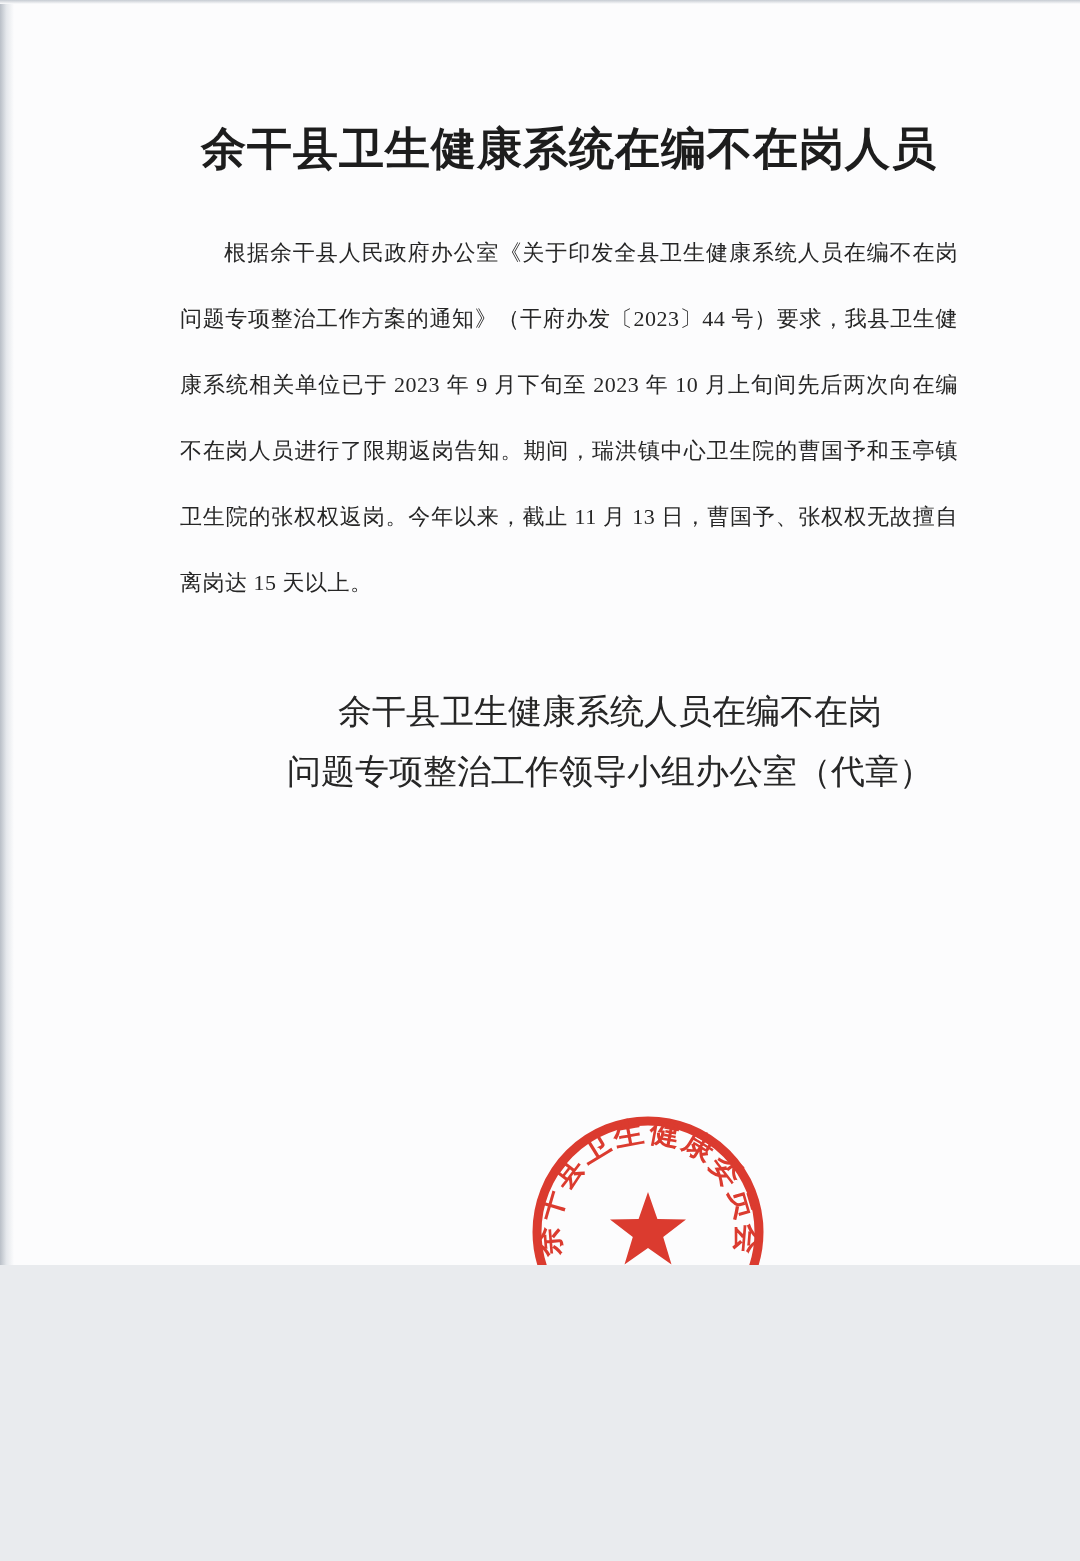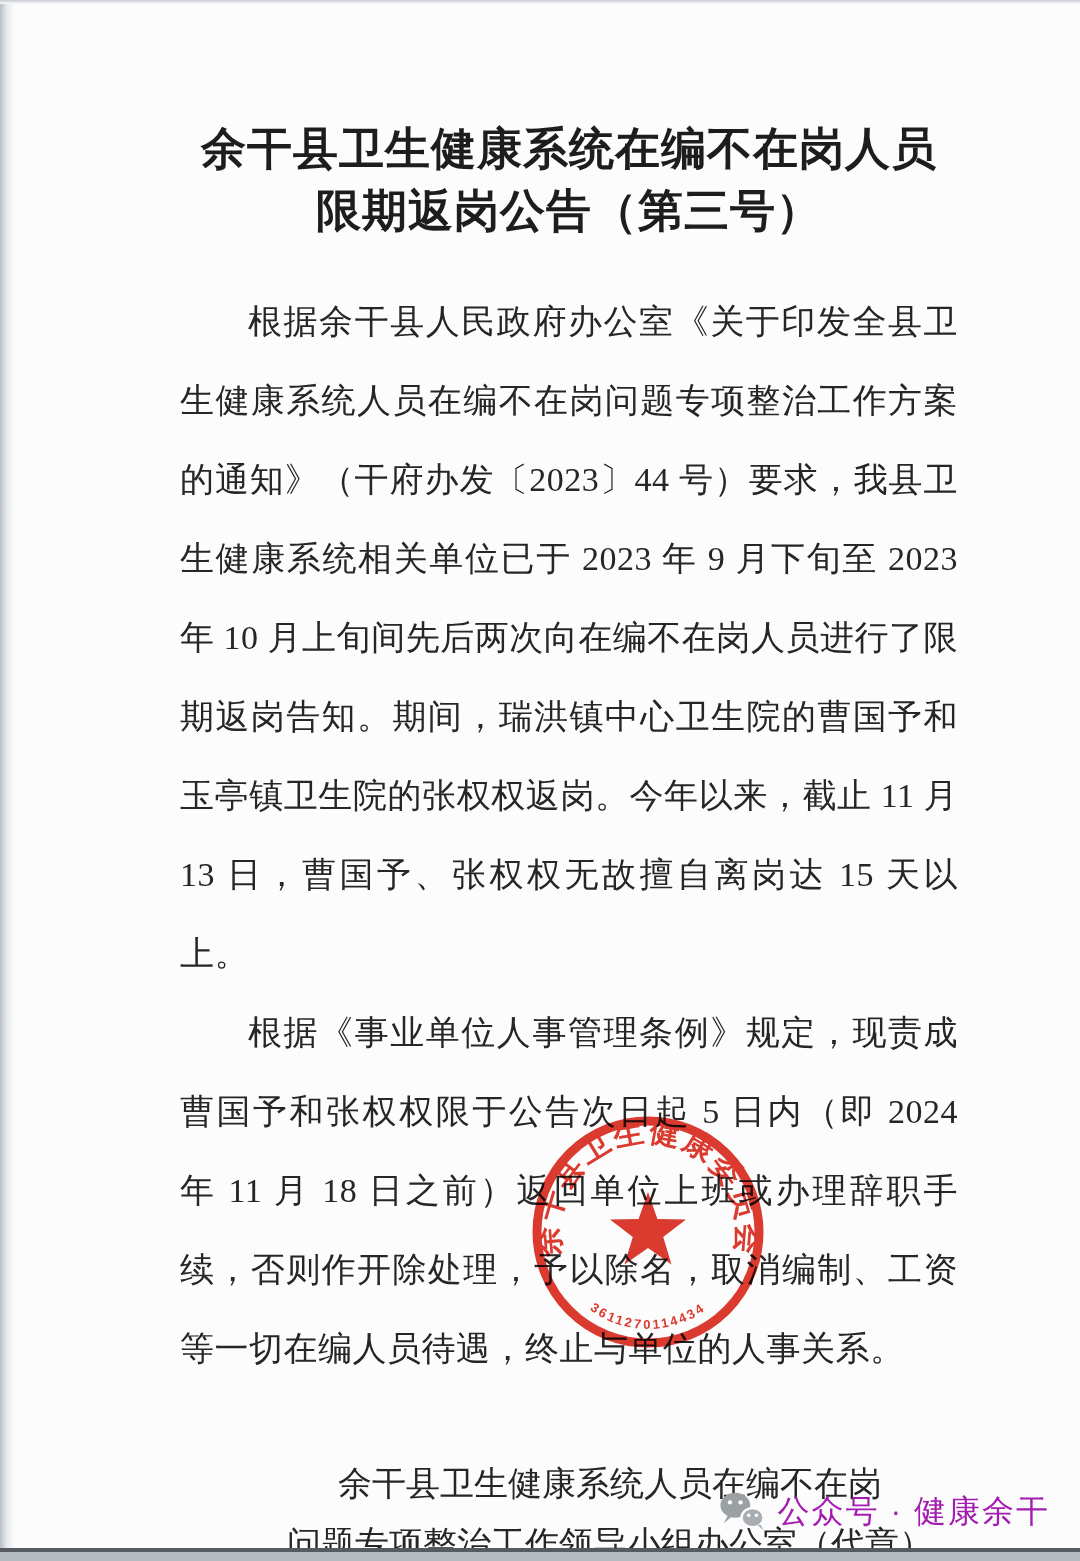--- a/index.html
+++ b/index.html
@@ -1,34 +1,34 @@
 <!DOCTYPE html>
 <html lang="zh"><head>
 <meta charset="utf-8">
 <style>
   html,body { margin:0; padding:0; background:#e9ebee; }
   .page {
-    position:relative; width:1080px; height:1561px; margin:0 auto;
+    position:relative; width:1080px; height:1265px; margin:0 auto;
     background:#fcfcfd; overflow:hidden;
     font-family:"Liberation Serif","DejaVu Serif",serif;
     color:#262626;
   }
   .edge-left {
     position:absolute; left:0; top:0; bottom:0; width:14px;
     background:linear-gradient(to right,#b9bfc7,#e4e7eb 45%,#fcfcfd);
   }
   .edge-top {
     position:absolute; top:0; left:0; right:0; height:4px;
     background:linear-gradient(to bottom,#c6cbd2,#fcfcfd);
   }
   .content { position:absolute; left:180px; top:118px; width:778px; }
   .title { margin:0; font-size:45px; font-weight:700; text-align:center;
            line-height:62px; letter-spacing:1px; color:#1d1d1d; }
   .title-line { display:block; }
-  .body-text { margin-top:40px; font-size:34px; line-height:79px;
+  .body-text { margin-top:40px; font-size:22px; line-height:66px;
                text-align:justify; letter-spacing:0.5px; }
   .body-text p { margin:0; text-indent:2em; }
   .signature { position:relative; left:41px; margin-top:66px;
                text-align:center; font-size:34px; line-height:60px; }
   .seal { position:absolute; left:528px; top:1112px; width:240px; height:240px;
           opacity:.92; mix-blend-mode:multiply; pointer-events:none; }
   .seal svg { display:block; width:240px; height:240px; }
   .footer { position:absolute; top:1490px; right:30px;
             display:flex; gap:12px;
             font-family:"Liberation Sans","DejaVu Sans",sans-serif;
@@ -42,26 +42,24 @@
 </head>
 <body>
 
 <div class="page">
   <div class="edge-left"></div>
   <div class="edge-top"></div>
 
   <div class="content">
     <h1 class="title">
       <span class="title-line">余干县卫生健康系统在编不在岗人员</span>
-      <span class="title-line">限期返岗公告（第三号）</span>
     </h1>
 
     <div class="body-text">
       <p>根据余干县人民政府办公室《关于印发全县卫生健康系统人员在编不在岗问题专项整治工作方案的通知》（干府办发〔2023〕44 号）要求，我县卫生健康系统相关单位已于 2023 年 9 月下旬至 2023 年 10 月上旬间先后两次向在编不在岗人员进行了限期返岗告知。期间，瑞洪镇中心卫生院的曹国予和玉亭镇卫生院的张权权返岗。今年以来，截止 11 月 13 日，曹国予、张权权无故擅自离岗达 15 天以上。</p>
-      <p>根据《事业单位人事管理条例》规定，现责成曹国予和张权权限于公告次日起 5 日内（即 2024 年 11 月 18 日之前）返回单位上班或办理辞职手续，否则作开除处理，予以除名，取消编制、工资等一切在编人员待遇，终止与单位的人事关系。</p>
     </div>
 
     <div class="signature">
       <div>余干县卫生健康系统人员在编不在岗</div>
       <div>问题专项整治工作领导小组办公室（代章）</div>
     </div>
   </div>
 
   <div class="seal">
     <svg viewBox="0 0 240 240" xmlns="http://www.w3.org/2000/svg">

